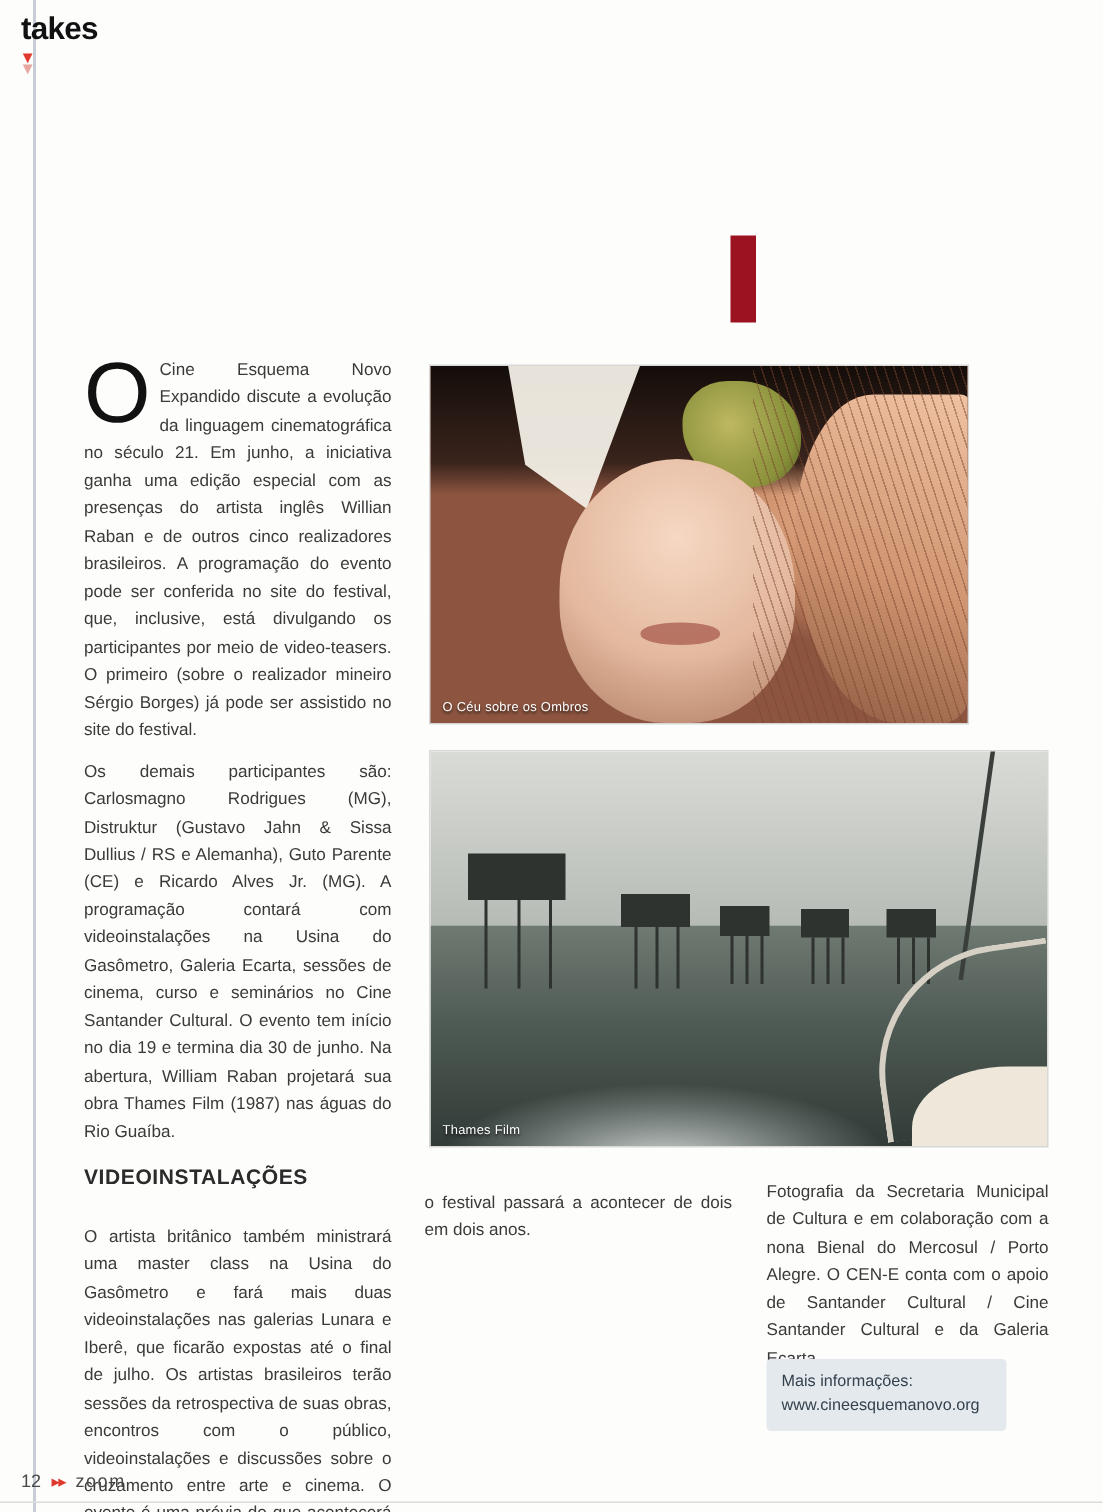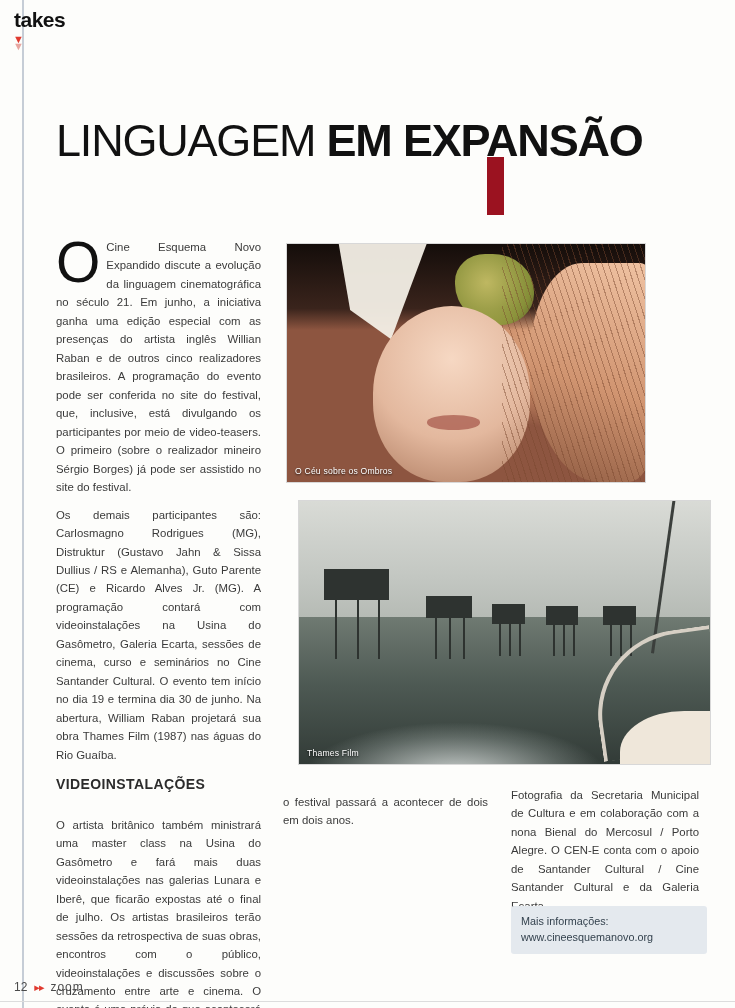--- a/index.html
+++ b/index.html
@@ -128,21 +128,21 @@
   .photo .caption {
     position: absolute;
     left: 8px;
     bottom: 6px;
     color: #fff;
     font-size: 8.6px;
     letter-spacing: 0.2px;
     text-shadow: 0 1px 2px rgba(0,0,0,.8);
   }
   .photo-top { left: 286px; top: 243px; width: 360px; height: 240px; }
-  .photo-bot { left: 298px; top: 500px; width: 413px; height: 265px; }
+  .photo-bot { left: 286px; top: 500px; width: 413px; height: 265px; }
 
   
   .pt-bg {
     position: absolute; inset: 0;
     background:
       radial-gradient(120px 90px at 78% 40%, #e8b48f 0%, #c98a66 60%, #8d5540 100%),
       radial-gradient(160px 120px at 30% 65%, #f0c9b4 0%, #d79c86 55%, #9a6450 100%),
       linear-gradient(180deg, #6d4a3c 0%, #3a241e 100%);
   }
   .pt-dark-top {
@@ -216,21 +216,21 @@
   .hull {
     position: absolute; right: -4%; bottom: -6%; width: 26%; height: 26%;
     background: #efe7da; border-radius: 60% 0 0 0;
   }
 
   
   .infobox {
     position: absolute;
     left: 511px;
     top: 906px;
-    width: 196px;
+    width: 160px;
     height: 48px;
     background: #e4e9ee;
     border-radius: 3px;
     padding: 7px 10px;
     font-size: 10.8px;
     line-height: 1.5;
     color: #34424e;
   }
 
   
@@ -258,23 +258,20 @@
 <div class="page">
 
   <div class="left-rule"></div>
 
   <div class="masthead">takes</div>
   <div class="mast-marks">
     <div>▼</div>
     <div class="m2">▼</div>
   </div>
 
-  <h1 class="title">
-    <span class="thin">LINGUAGEM </span><span class="bold">EM EXPANSÃO</span>
-  </h1>
 
   <div class="sf-accent"></div>
 
   <div class="col col-main">
     <p>
       <span class="dropcap">O</span><span>Cine Esquema Novo Expandido discute a evolução da linguagem cinematográfica no século 21. Em junho, a iniciativa ganha uma edição especial com as presenças do artista inglês Willian Raban e de outros cinco realizadores brasileiros. A programação do evento pode ser conferida no site do festival, que, inclusive, está divulgando os participantes por meio de video-teasers. O primeiro (sobre o realizador mineiro Sérgio Borges) já pode ser assistido no site do festival.</span>
     </p>
     <p>Os demais participantes são: Carlosmagno Rodrigues (MG), Distruktur (Gustavo Jahn &amp; Sissa Dullius / RS e Alemanha), Guto Parente (CE) e Ricardo Alves Jr. (MG). A programação contará com videoinstalações na Usina do Gasômetro, Galeria Ecarta, sessões de cinema, curso e seminários no Cine Santander Cultural. O evento tem início no dia 19 e termina dia 30 de junho. Na abertura, William Raban projetará sua obra Thames Film (1987) nas águas do Rio Guaíba.</p>
     <div class="subhead">VIDEOINSTALAÇÕES</div>
     <p>O artista britânico também ministrará uma master class na Usina do Gasômetro e fará mais duas videoinstalações nas galerias Lunara e Iberê, que ficarão expostas até o final de julho. Os artistas brasileiros terão sessões da retrospectiva de suas obras, encontros com o público, videoinstalações e discussões sobre o cruzamento entre arte e cinema. O evento é uma prévia do que acontecerá na 8ª edição do Cine Esquema Novo Expandido, a ser realizado no ano que vem. Lembrando que, a partir de então,</p>

